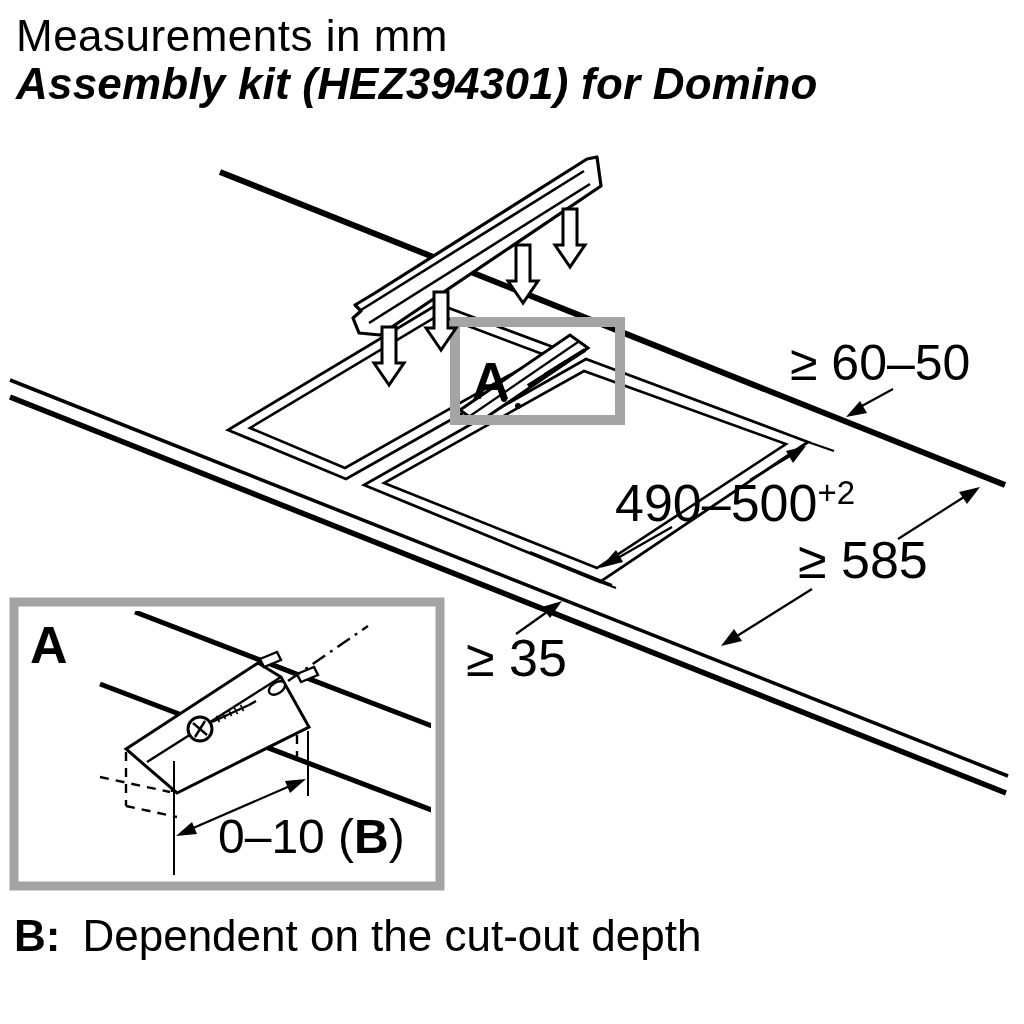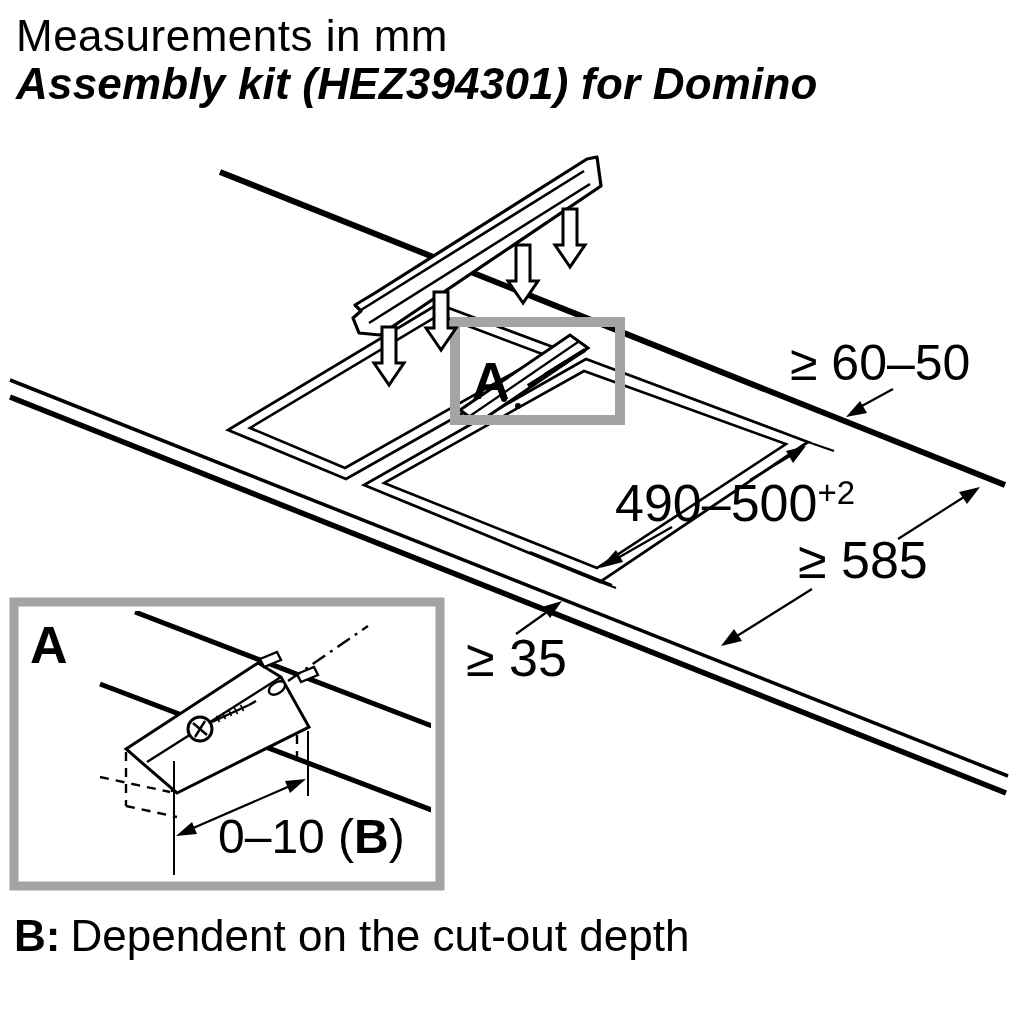--- a/index.html
+++ b/index.html
@@ -3,21 +3,21 @@
 <meta charset="utf-8">
 <style>
   html,body{margin:0;padding:0;background:#ffffff;}
   body{width:1024px;height:1024px;position:relative;font-family:"Liberation Sans",sans-serif;color:#000;overflow:hidden;}
   .stage{position:absolute;left:0;top:0;width:1024px;height:951px;}
   .hdr{position:absolute;left:16px;top:12px;}
   .hdr .l1{font-size:44px;line-height:48px;font-weight:400;letter-spacing:.5px;white-space:nowrap;}
   .hdr .l2{font-size:44px;line-height:48px;font-weight:700;letter-spacing:.2px;white-space:nowrap;font-style:italic;}
   .ftr{position:absolute;left:14px;top:912px;font-size:44px;line-height:48px;white-space:nowrap;}
   .ftr .b{font-weight:700;}
-  .ftr .t{margin-left:10px;font-weight:400;}
+  .ftr .t{margin-left:22px;font-weight:400;}
   svg{position:absolute;left:0;top:0;}
   svg text{font-family:"Liberation Sans",sans-serif;}
 </style>
 </head>
 <body>
 
 <div class="stage">
 
   <div class="hdr">
     <div class="l1">Measurements in mm</div>

